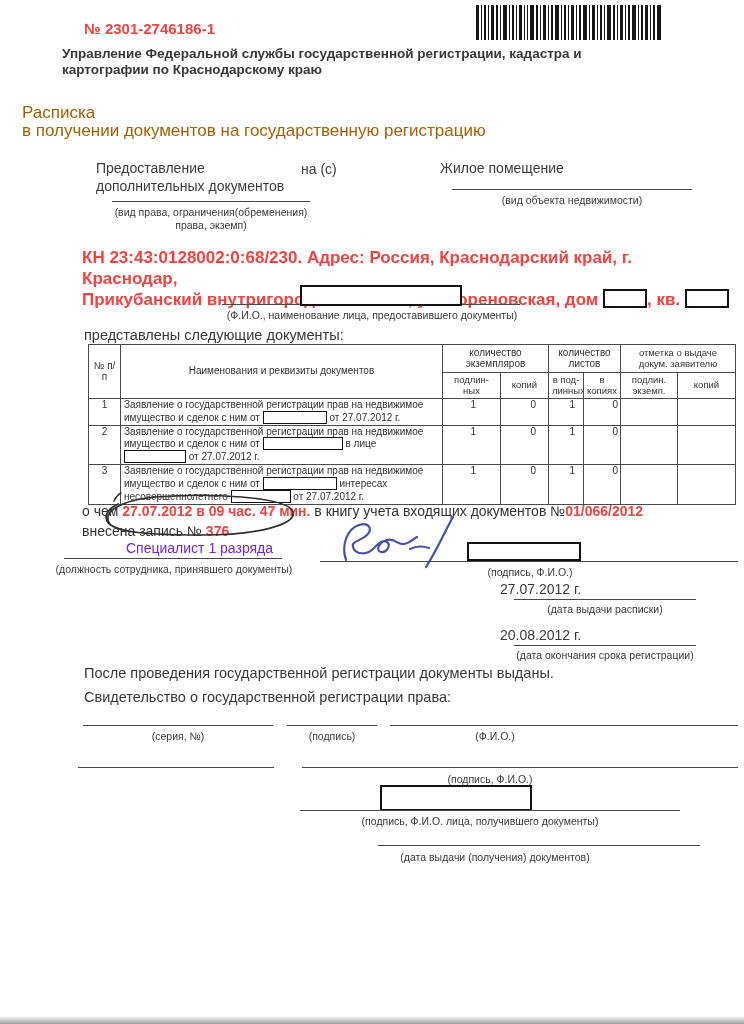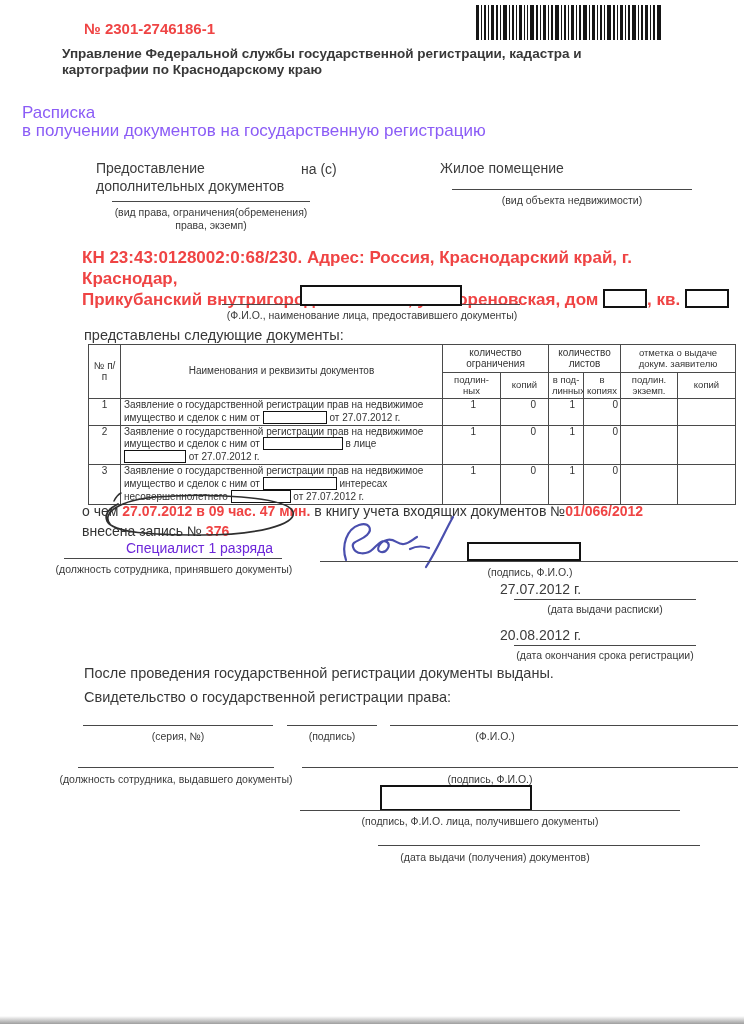--- a/index.html
+++ b/index.html
@@ -87,21 +87,21 @@
           <rect x="181" width="4" height="35"></rect>
       </g>
     </svg>
   </div>
 
   <div class="abs ctr b" style="left:62px; top:46px; width:620px; font-size:13.5px; line-height:16px; color:#383838;">
     <span style="display:block;">Управление Федеральной службы государственной регистрации, кадастра и</span>
     <span style="display:block;">картографии по Краснодарскому краю</span>
   </div>
 
-  <div class="abs ctr" style="left:22px; top:104px; width:700px; font-size:17px; line-height:18px; color:#8b5cf6;">
+  <div class="abs ctr" style="left:22px; top:104px; width:700px; font-size:17px; line-height:18px; color:#a16207;">
     <span style="display:block;">Расписка</span>
     <span style="display:block;">в получении документов на государственную регистрацию</span>
   </div>
 
   <div class="abs ctr" style="left:96px; top:159px; width:200px; font-size:14px; line-height:18px; color:#3c3c3c;">
     <span style="display:block;">Предоставление</span>
     <span style="display:block;">дополнительных документов</span>
   </div>
   <div class="rule" style="left:112px; top:201px; width:198px;"></div>
   <div class="cap" style="left:92px; top:206px; width:238px;">
@@ -136,21 +136,21 @@
         <col style="width:48px;">
         <col style="width:35px;">
         <col style="width:37px;">
         <col style="width:57px;">
         <col style="width:58px;">
     </colgroup>
     <tbody>
         <tr class="hdr" style="height:28px;">
       <td rowspan="2">№ п/п</td>
       <td rowspan="2">Наименования и реквизиты документов</td>
-      <td colspan="2">количество ограничения</td>
+      <td colspan="2">количество экземпляров</td>
       <td colspan="2">количество листов</td>
       <td colspan="2" style="font-size:9.5px;">отметка о выдаче докум. заявителю</td>
     </tr>
     <tr class="hdr" style="height:26px; font-size:9.5px;">
       <td>подлин-ных</td>
       <td>копий</td>
       <td>в под-линных</td>
       <td>в копиях</td>
       <td>подлин. экземп.</td>
       <td>копий</td>
@@ -241,21 +241,20 @@
 
   <div class="rule" style="left:83px; top:725px; width:190px;"></div>
   <div class="rule" style="left:287px; top:725px; width:90px;"></div>
   <div class="rule" style="left:390px; top:725px; width:348px;"></div>
   <div class="cap" style="left:88px; top:730px; width:180px;">(серия, №)</div>
   <div class="cap" style="left:277px; top:730px; width:110px;">(подпись)</div>
   <div class="cap" style="left:400px; top:730px; width:190px;">(Ф.И.О.)</div>
 
   <div class="rule" style="left:78px; top:767px; width:196px;"></div>
   <div class="rule" style="left:302px; top:767px; width:436px;"></div>
-  <div class="cap" style="left:55px; top:773px; width:242px;">(должность сотрудника, выдавшего документы)</div>
   <div class="cap" style="left:395px; top:773px; width:190px;">(подпись, Ф.И.О.)</div>
 
   <div class="redact-abs" style="left:380px; top:785px; width:148px; height:22px; border-width:2.5px;"></div>
   <div class="rule" style="left:300px; top:810px; width:380px;"></div>
   <div class="cap" style="left:330px; top:815px; width:300px;">(подпись, Ф.И.О. лица, получившего документы)</div>
 
   <div class="rule" style="left:378px; top:845px; width:322px;"></div>
   <div class="cap" style="left:345px; top:851px; width:300px;">(дата выдачи (получения) документов)</div>
 
   <div class="abs" style="left:0; top:1016px; width:744px; height:8px; background:linear-gradient(to bottom, rgba(0,0,0,0), rgba(40,40,40,0.45));"></div>

